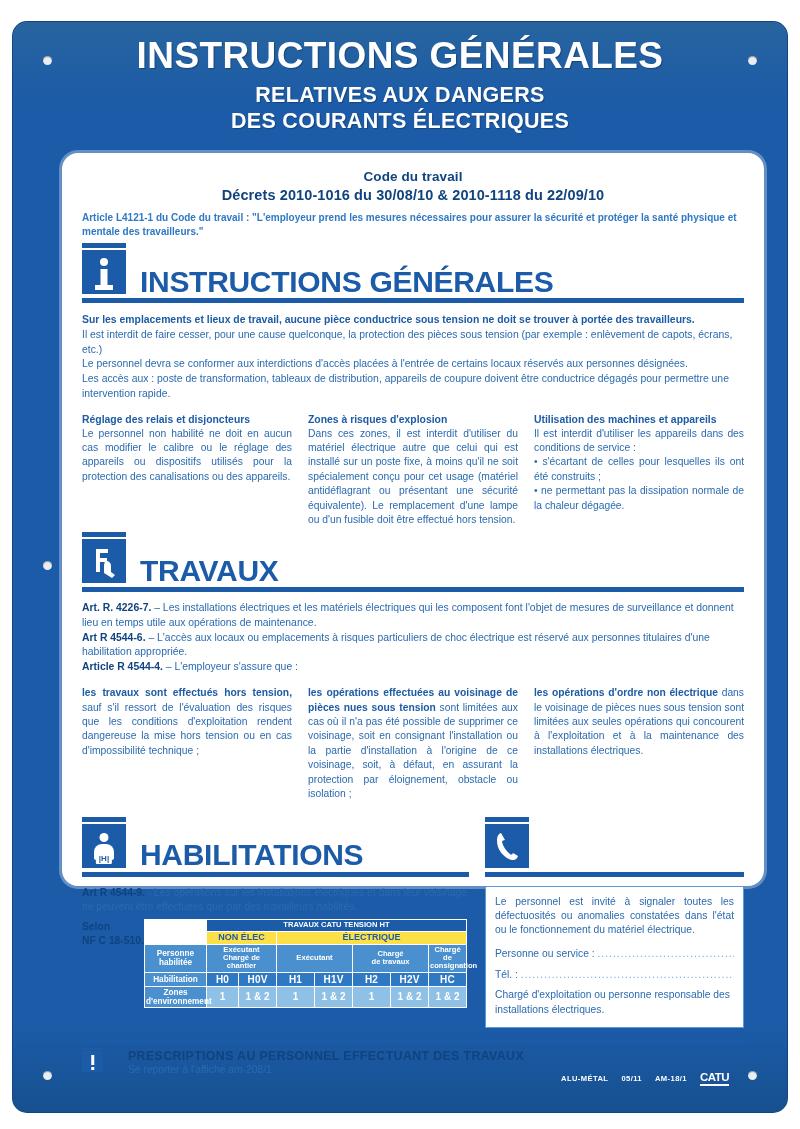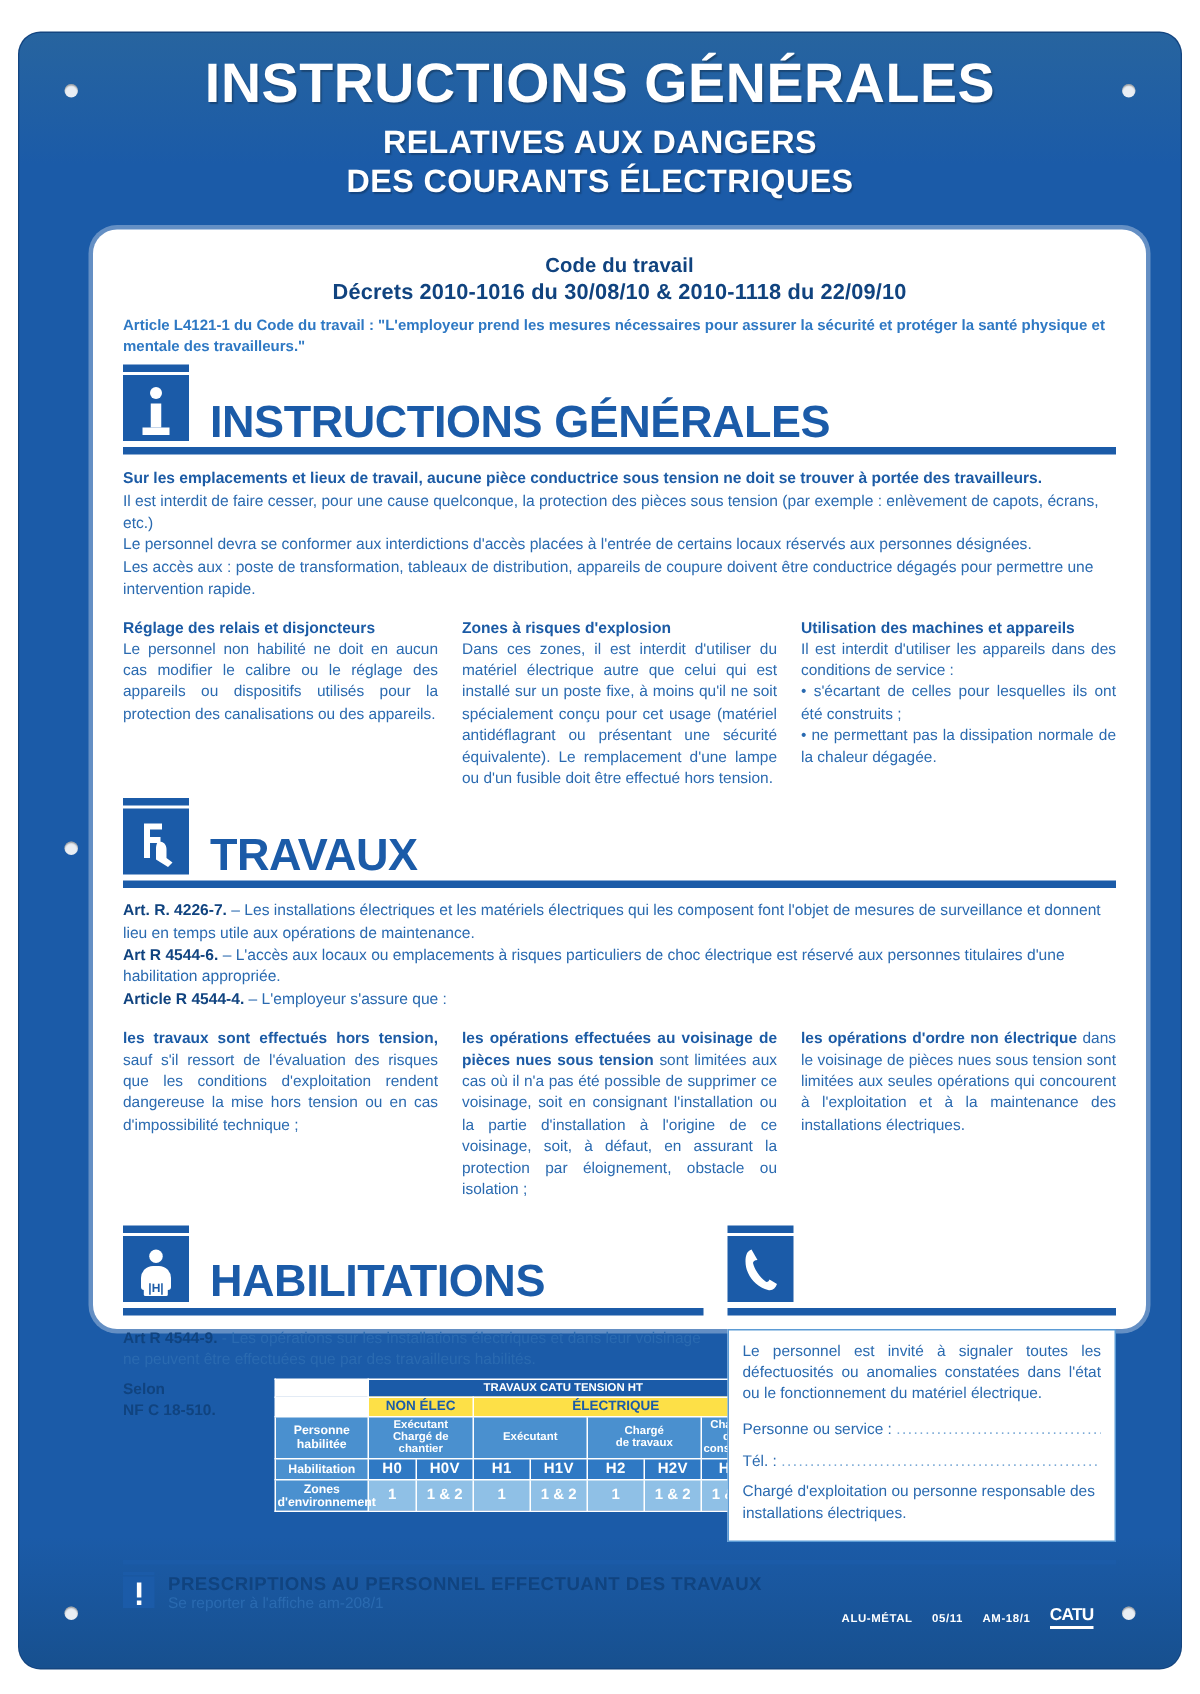--- a/index.html
+++ b/index.html
@@ -229,21 +229,20 @@
     color: #2a6ab0;
     margin-top: 9px;
   }
   .hab-intro b { color: #10437f; }
 
   
   .tbl-wrap {
     display: flex;
     align-items: flex-start;
     margin-top: 5px;
-    gap: 39px;
   }
   .tbl-selon {
     font-size: 10.3px;
     font-weight: bold;
     color: #10437f;
     line-height: 1.3;
     padding-top: 1px;
     width: 62px;
     flex: 0 0 auto;
   }
@@ -300,21 +299,21 @@
 
   
   .presc-rule {
     height: 3px;
     background: #1b5ba8;
     margin-top: 12px;
   }
   .presc {
     display: flex;
     align-items: flex-start;
-    gap: 9px;
+    gap: 25px;
     margin-top: 7px;
   }
   .presc-icon {
     width: 21px; height: 21px;
     background: #1b5ba8;
     position: relative;
     flex: 0 0 auto;
     margin-top: 1px;
   }
   .presc-icon .bar-top {

